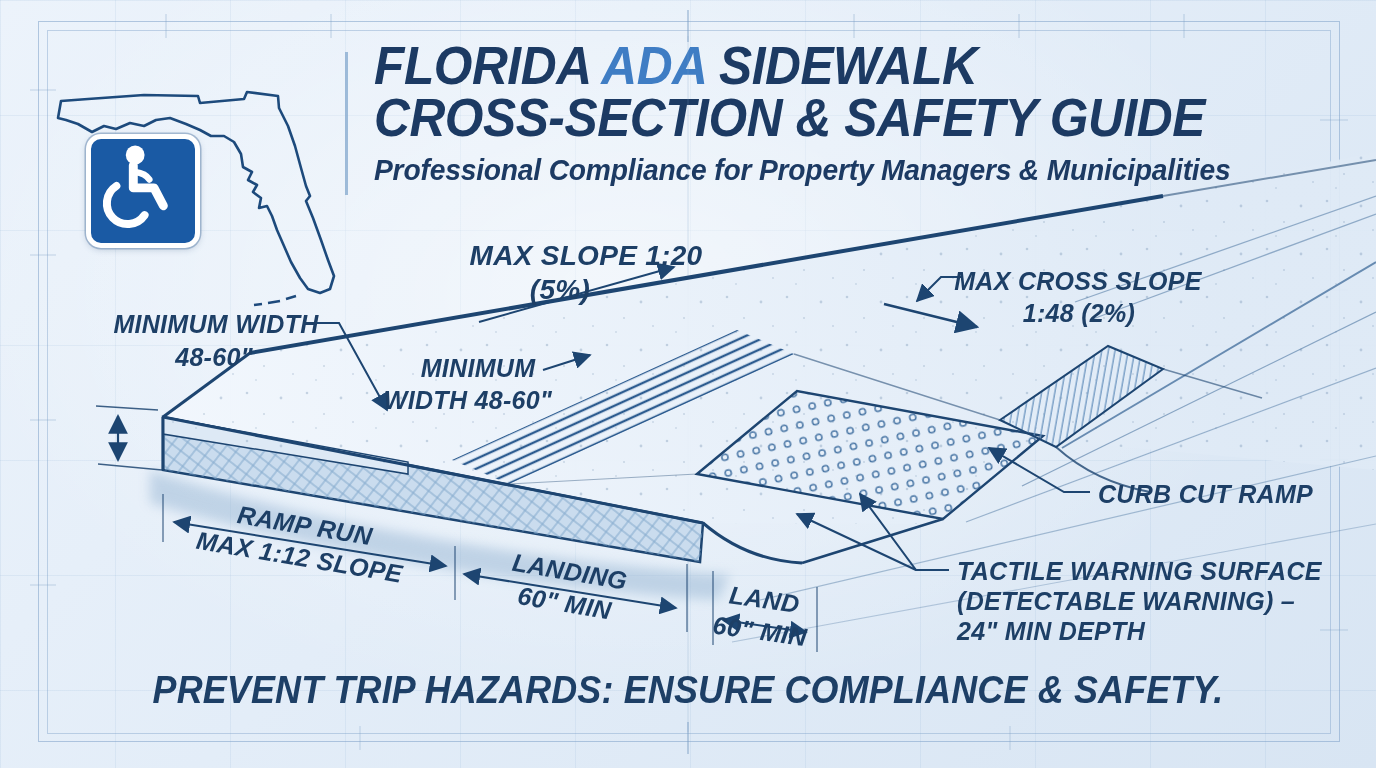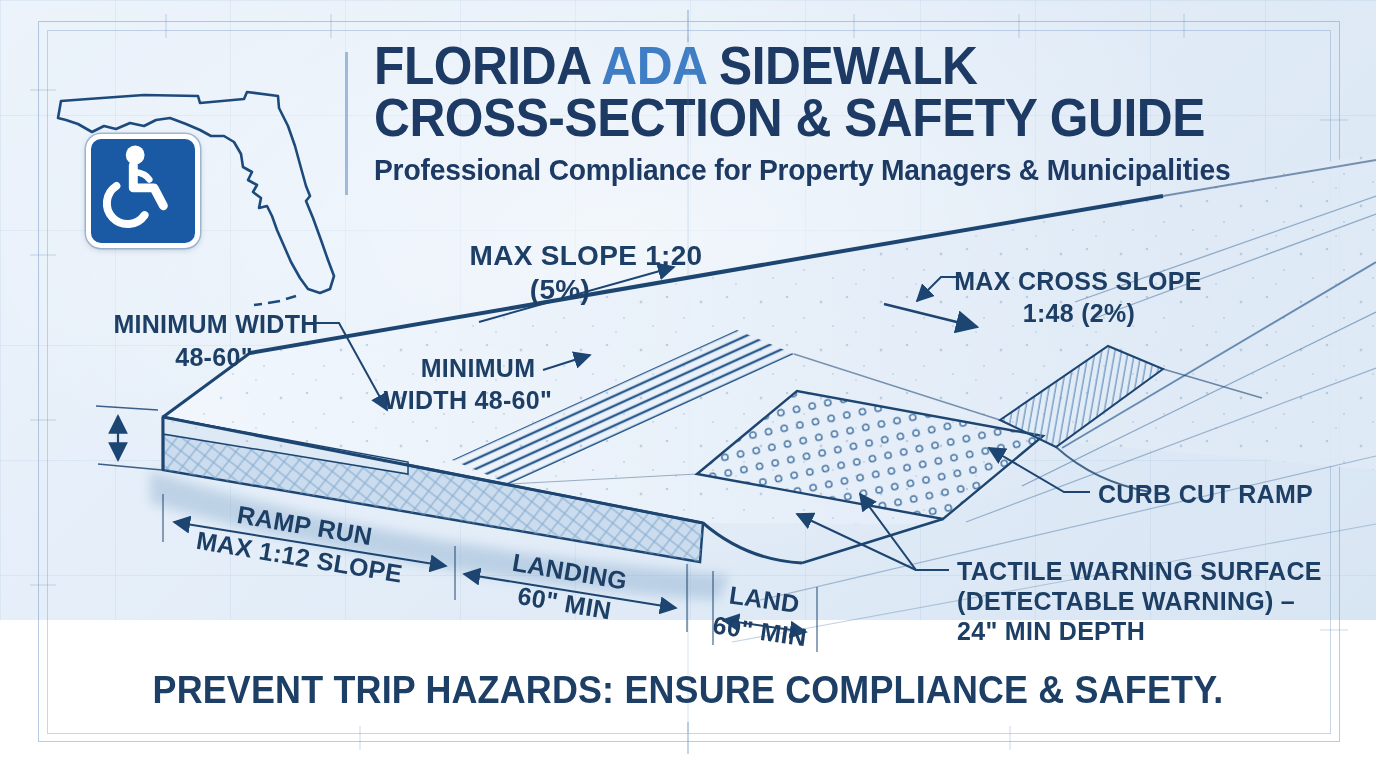--- a/index.html
+++ b/index.html
@@ -1,22 +1,23 @@
 <!DOCTYPE html>
 <html><head>
 <meta charset="utf-8">
 <style>
   html,body{margin:0;padding:0;}
   body{width:1376px;height:768px;overflow:hidden;font-family:"Liberation Sans",sans-serif;}
-  .page{position:relative;width:1376px;height:620px;
+  .page{position:relative;width:1376px;height:768px;
     background:
       radial-gradient(ellipse at 45% 38%, rgba(255,255,255,.55), rgba(255,255,255,0) 62%),
       repeating-linear-gradient(to right, rgba(125,165,205,.13) 0 1px, transparent 1px 115px),
       repeating-linear-gradient(to bottom, rgba(125,165,205,.13) 0 1px, transparent 1px 115px),
       linear-gradient(135deg,#ecf3fb 0%,#e3edf8 45%,#d8e5f3 100%);
+    font-style: italic;
   }
   .frame-outer{position:absolute;left:38px;top:21px;width:1300px;height:719px;
     border:1.5px solid rgba(125,160,200,.55);pointer-events:none;}
   .frame-inner{position:absolute;left:47px;top:30px;width:1282px;height:702px;
     border:1px solid rgba(125,160,200,.42);pointer-events:none;}
   .title-divider{position:absolute;left:345px;top:52px;width:3px;height:143px;background:#8fb0d2;opacity:.85;}
 
   .title-block{position:absolute;left:374px;top:40px;width:980px;color:#1c3a63;}
   .title-line{font-weight:700;font-size:54px;line-height:.96;letter-spacing:-.5px;
     transform:scaleX(.92);transform-origin:left top;white-space:nowrap;}

